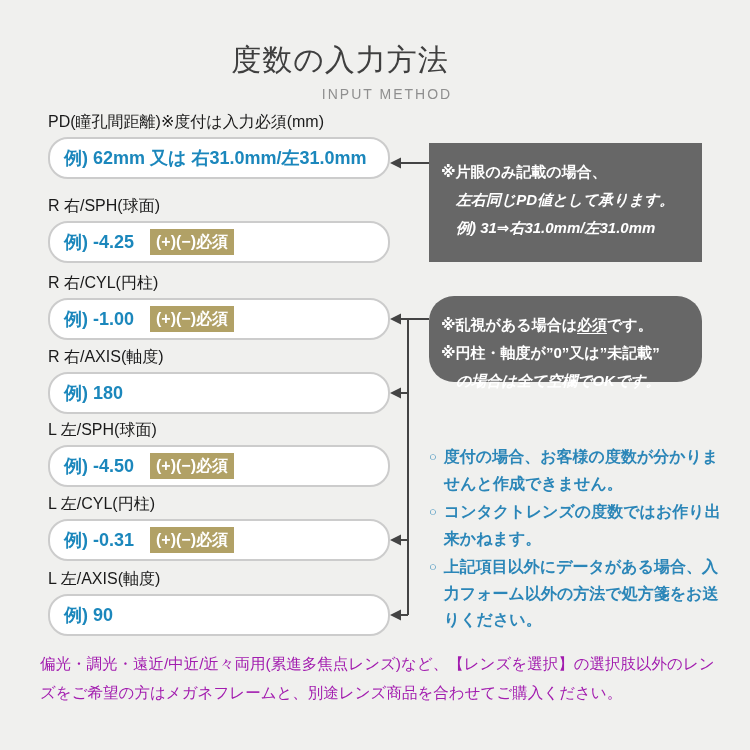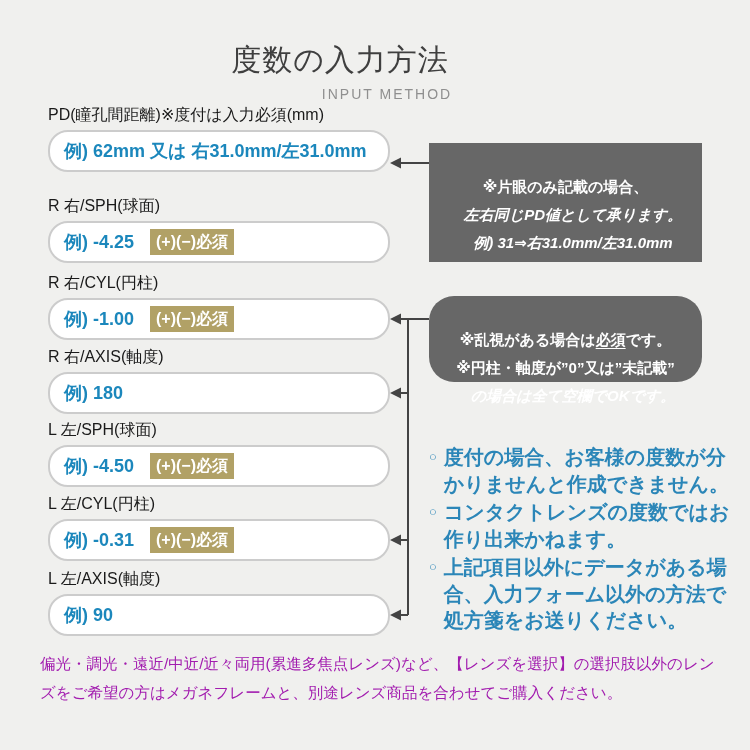--- a/index.html
+++ b/index.html
@@ -17,21 +17,21 @@
     text-align:center;font-size:30px;font-weight:500;
     color:#3f3f3f;letter-spacing:1px;
   }
   .subtitle{
     position:absolute;top:86px;left:12px;width:750px;
     text-align:center;font-size:14px;color:#8f8f8f;letter-spacing:2px;
   }
 
   
   .field{position:absolute;left:48px;width:342px;}
-  .f1{top:104px}.f2{top:195px}.f3{top:272px}.f4{top:346px}
+  .f1{top:111px}.f2{top:195px}.f3{top:272px}.f4{top:346px}
   .f5{top:419px}.f6{top:493px}.f7{top:568px}
   .field-label{
     font-size:16px;line-height:21px;color:#1a1a1a;margin-bottom:5px;
     white-space:nowrap;
   }
   .field-box{
     height:42px;background:#ffffff;border:2px solid #cccccc;
     border-radius:20px;box-sizing:border-box;
     display:flex;align-items:center;padding:0 14px;
   }
@@ -40,41 +40,40 @@
   }
   .badge{
     background:#b1a166;color:#ffffff;font-weight:bold;font-size:16px;
     line-height:26px;padding:0 6px;margin-left:16px;white-space:nowrap;
   }
 
   
   .note{
     position:absolute;left:429px;width:273px;box-sizing:border-box;
     background:#676767;color:#ffffff;font-weight:bold;font-size:15px;
-    padding:30px 12px;
-    text-align:center;
+    padding:15px 12px;
   }
   .note1{top:143px;height:119px;}
   .note2{top:296px;height:86px;border-radius:25px;}
   .note-line{line-height:28px;white-space:nowrap;}
   .indent{padding-left:15px;font-style:italic;}
   .ul{text-decoration:underline;text-underline-offset:3px;}
 
   
   .bullets{
     position:absolute;left:429px;top:444px;width:304px;
     list-style:none;margin:0;padding:0;
   }
   .bullet-item{display:flex;margin-bottom:2px;}
   .bullet-mark{
     flex:0 0 auto;color:#2b86b8;font-weight:bold;font-size:13px;
     line-height:26px;margin-right:7px;
   }
   .bullet-text{
-    color:#2b86b8;font-weight:bold;font-size:20px;line-height:26.5px;
+    color:#2b86b8;font-weight:bold;font-size:16px;line-height:26.5px;
   }
 
   
   .footer{
     position:absolute;left:40px;top:650px;width:680px;
     font-size:15.5px;line-height:1.85;color:#a21caf;
   }
 
   
   .arrows{

